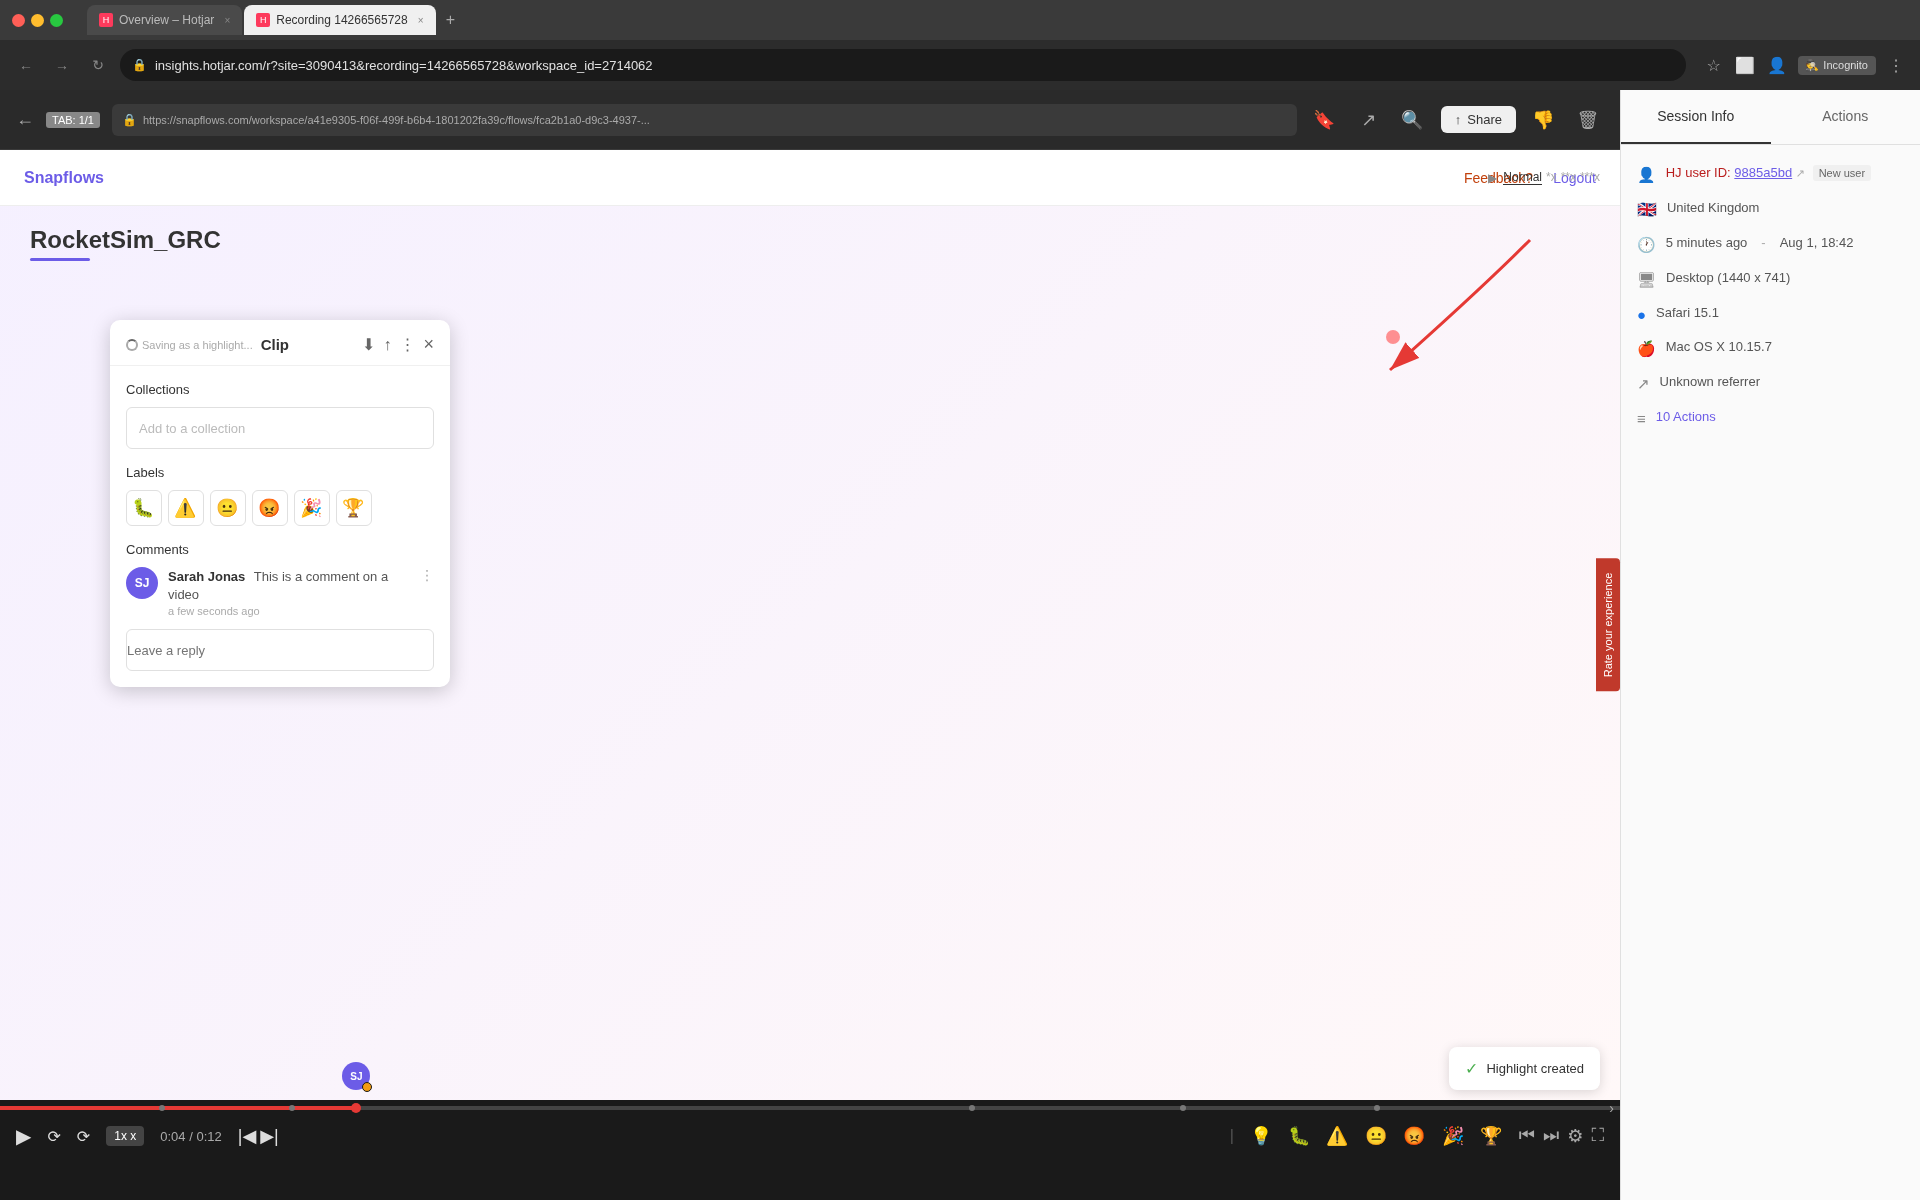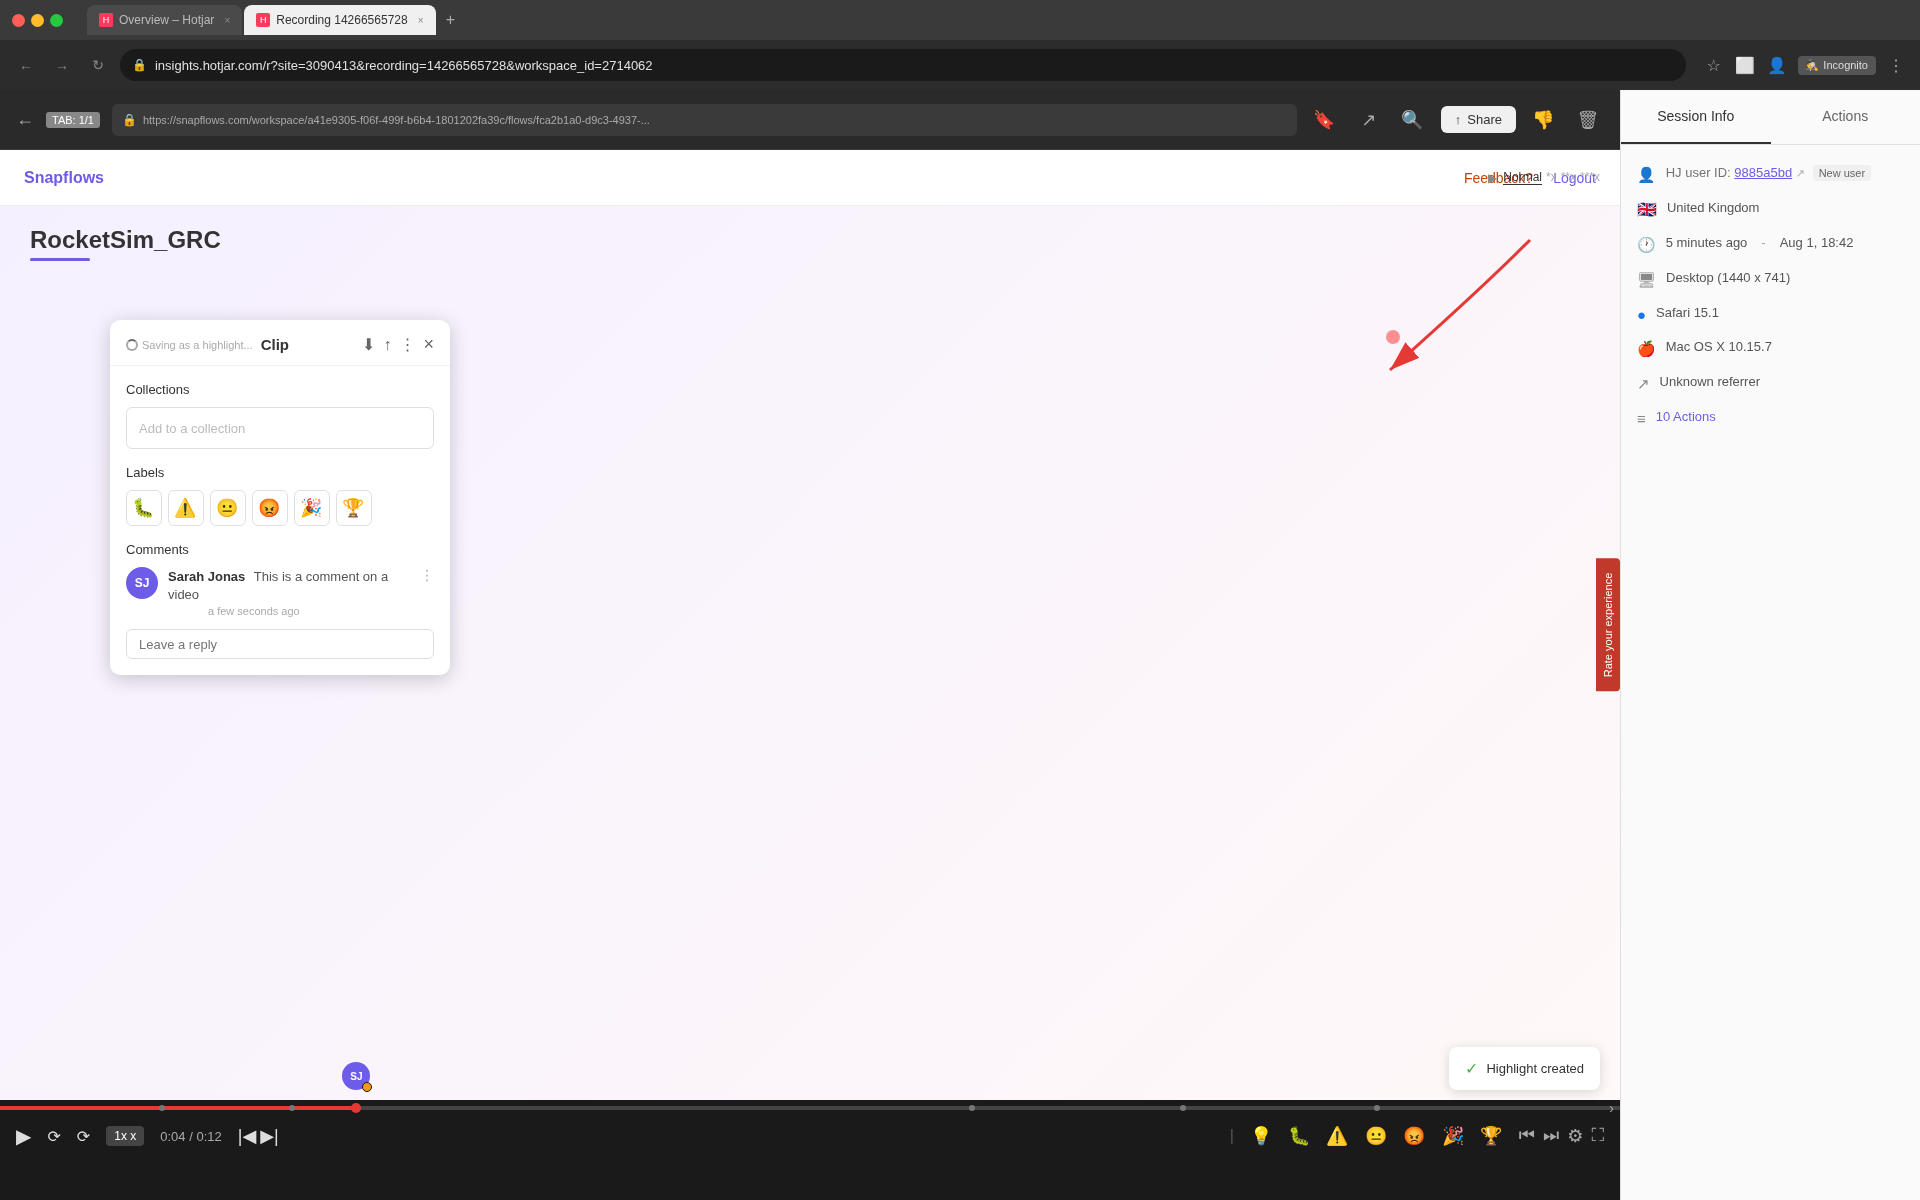--- a/index.html
+++ b/index.html
@@ -214,29 +214,29 @@
       background: #6c5ce7;
       color: white;
       font-size: 12px;
       font-weight: 600;
       display: flex; align-items: center; justify-content: center;
       flex-shrink: 0;
     }
     .comment-content { flex: 1; }
     .comment-author { font-size: 13px; font-weight: 600; color: #333; display: inline; }
     .comment-text { font-size: 13px; color: #555; display: inline; margin-left: 4px; }
-    .comment-time { font-size: 11px; color: #aaa; margin-top: 2px; margin-left: 40px; }
+    .comment-time { font-size: 11px; color: #aaa; margin-top: 2px; }
     .comment-menu { color: #aaa; cursor: pointer; font-size: 14px; }
 
     .reply-input {
       width: 100%;
-      height: 30px;
+      height: 42px;
       border: 1px solid #e0e0e0;
       border-radius: 6px;
-      padding: 0 12px;
+      padding: 0 0;
       font-size: 13px;
       color: #aaa;
       background: white;
       outline: none;
     }
 
     
     .video-controls {
       height: 100px;
       background: #1a1a1a;
@@ -321,21 +321,21 @@
     .sidebar-content { padding: 20px 16px; flex: 1; overflow-y: auto; }
     .info-row {
       display: flex;
       align-items: flex-start;
       gap: 10px;
       margin-bottom: 16px;
       font-size: 13px;
       color: #555;
     }
     .info-icon { font-size: 15px; color: #888; flex-shrink: 0; margin-top: 1px; }
-    .info-label { color: #737373; text-align: right; }
+    .info-label { color: #b91c1c; text-align: right; }
     .info-link { color: #6c5ce7; text-decoration: underline; cursor: pointer; }
     .info-badge { background: #f0f0f0; color: #666; font-size: 11px; padding: 2px 6px; border-radius: 3px; margin-left: 6px; }
     .info-flag { font-size: 16px; }
 
     .actions-link {
       display: flex; align-items: center; gap: 6px;
       color: #6c5ce7; font-size: 13px; cursor: pointer;
     }
 
     

